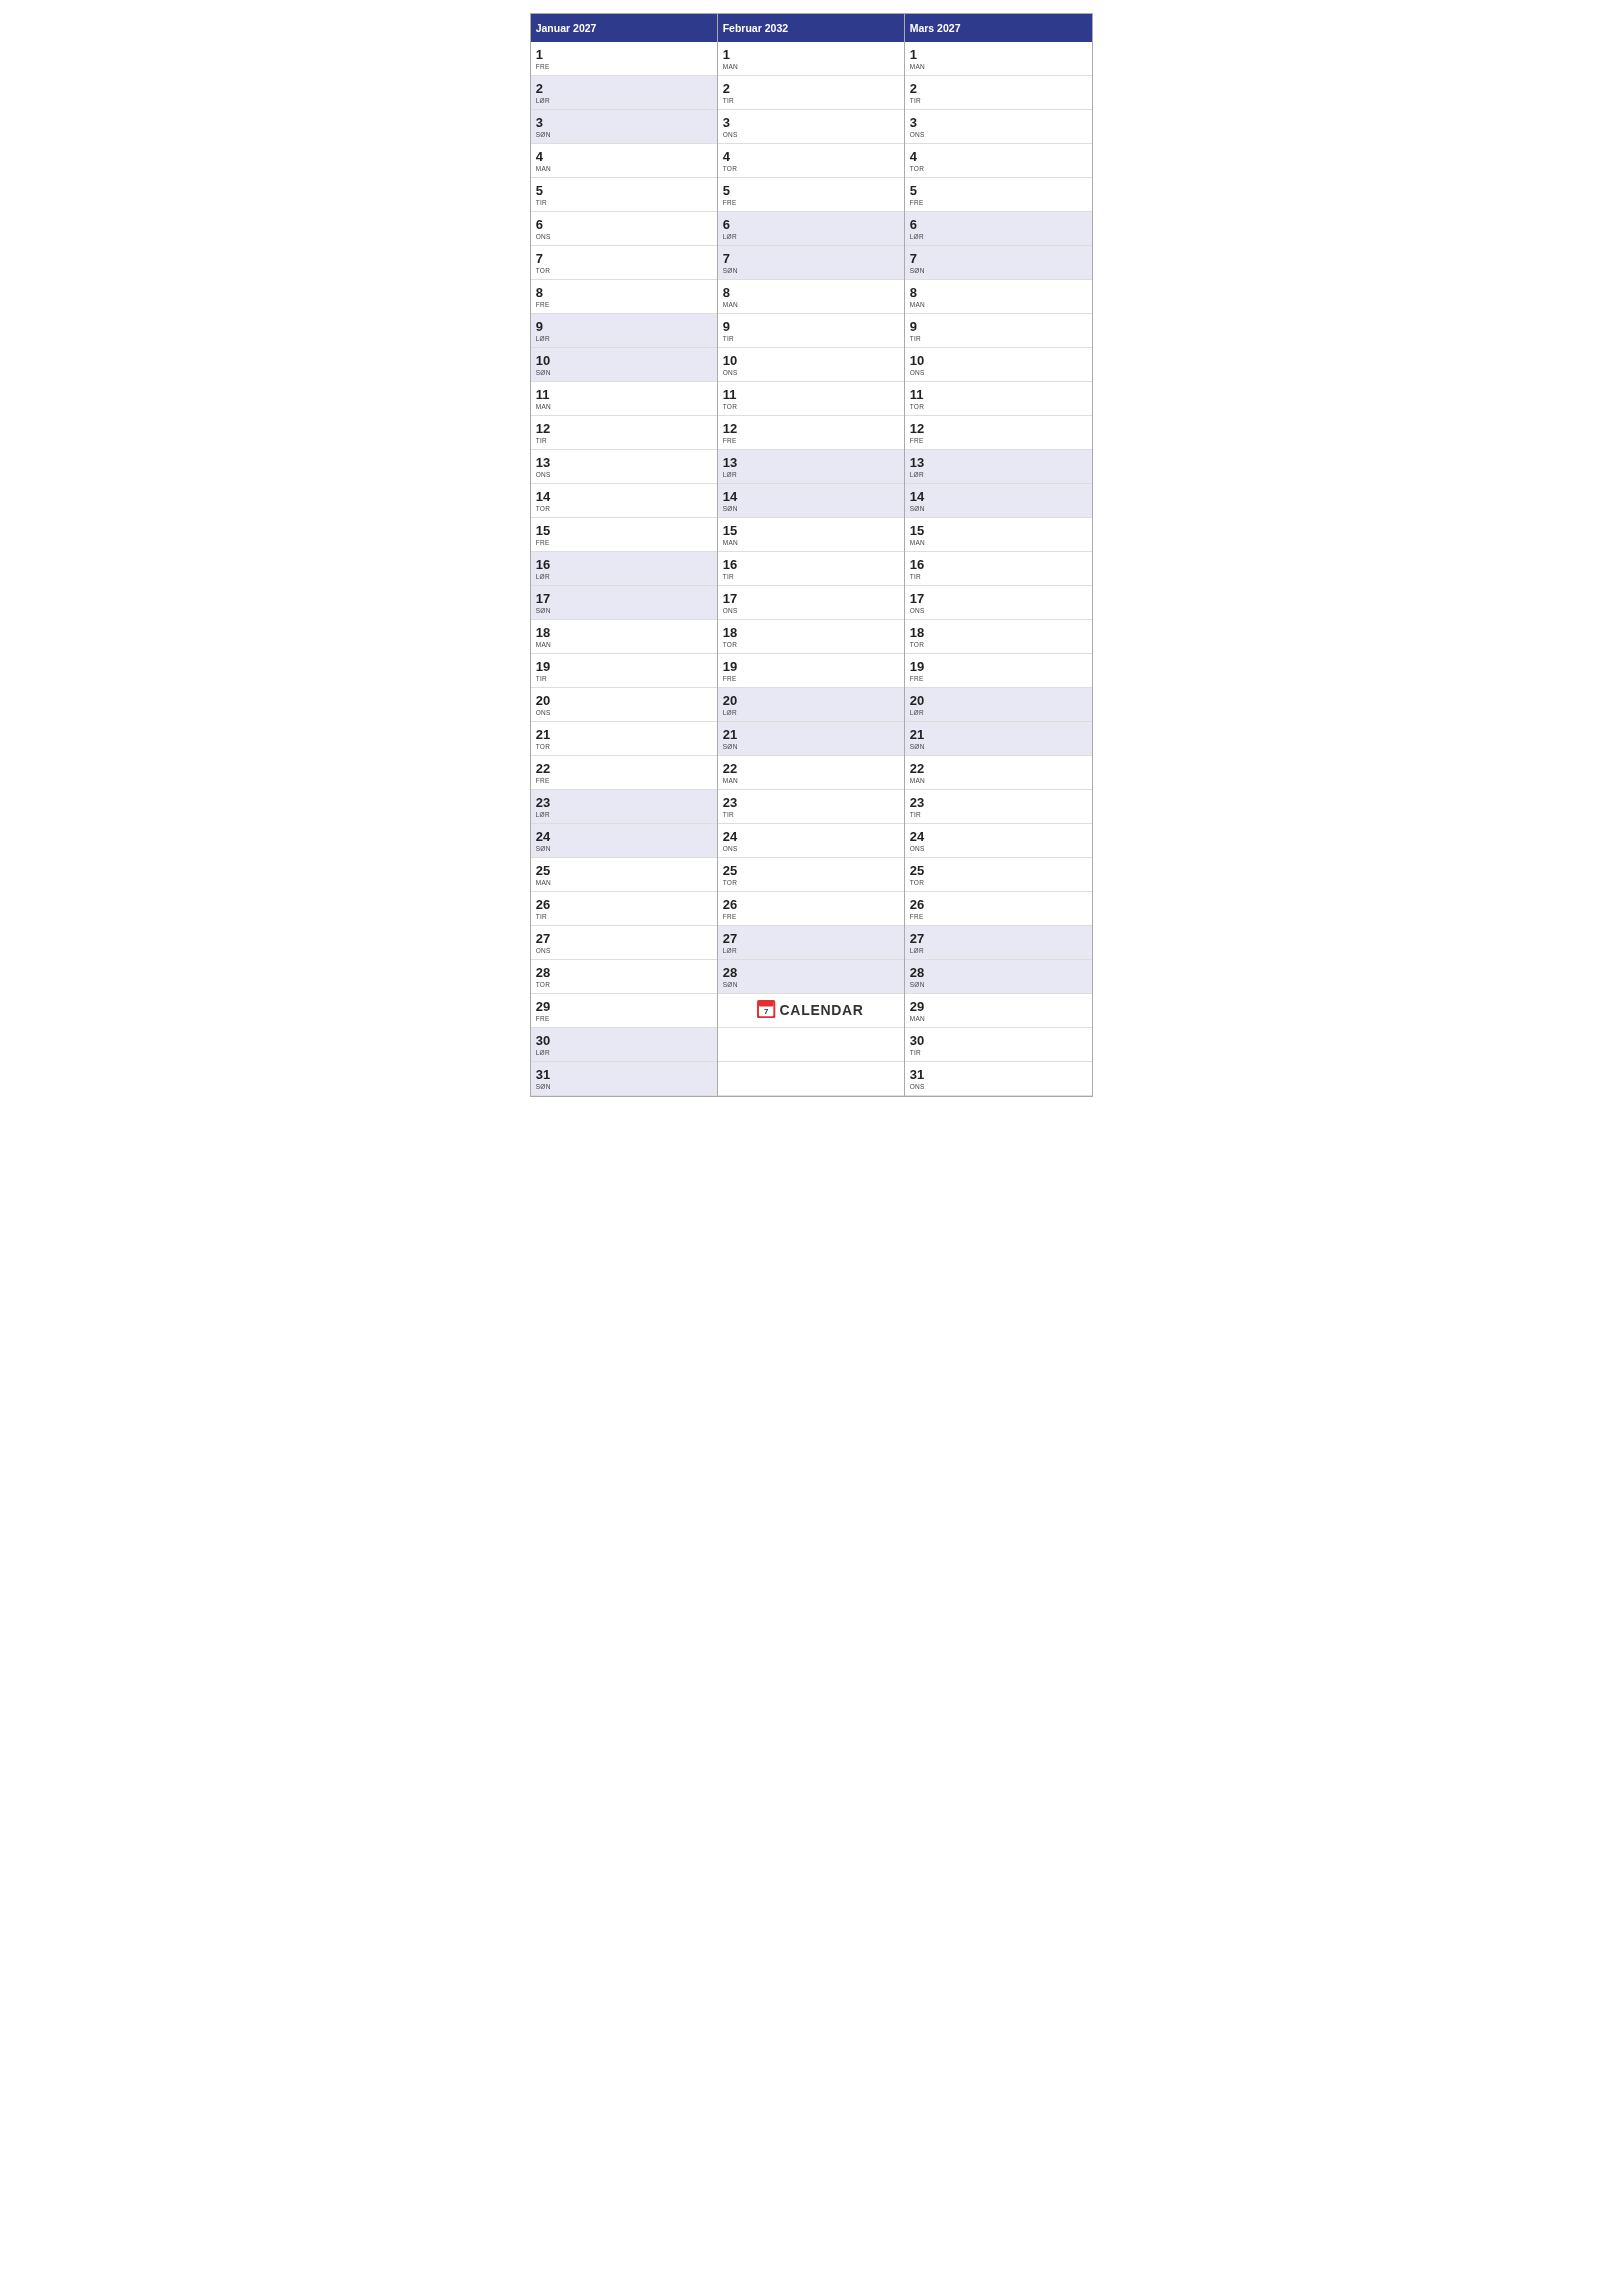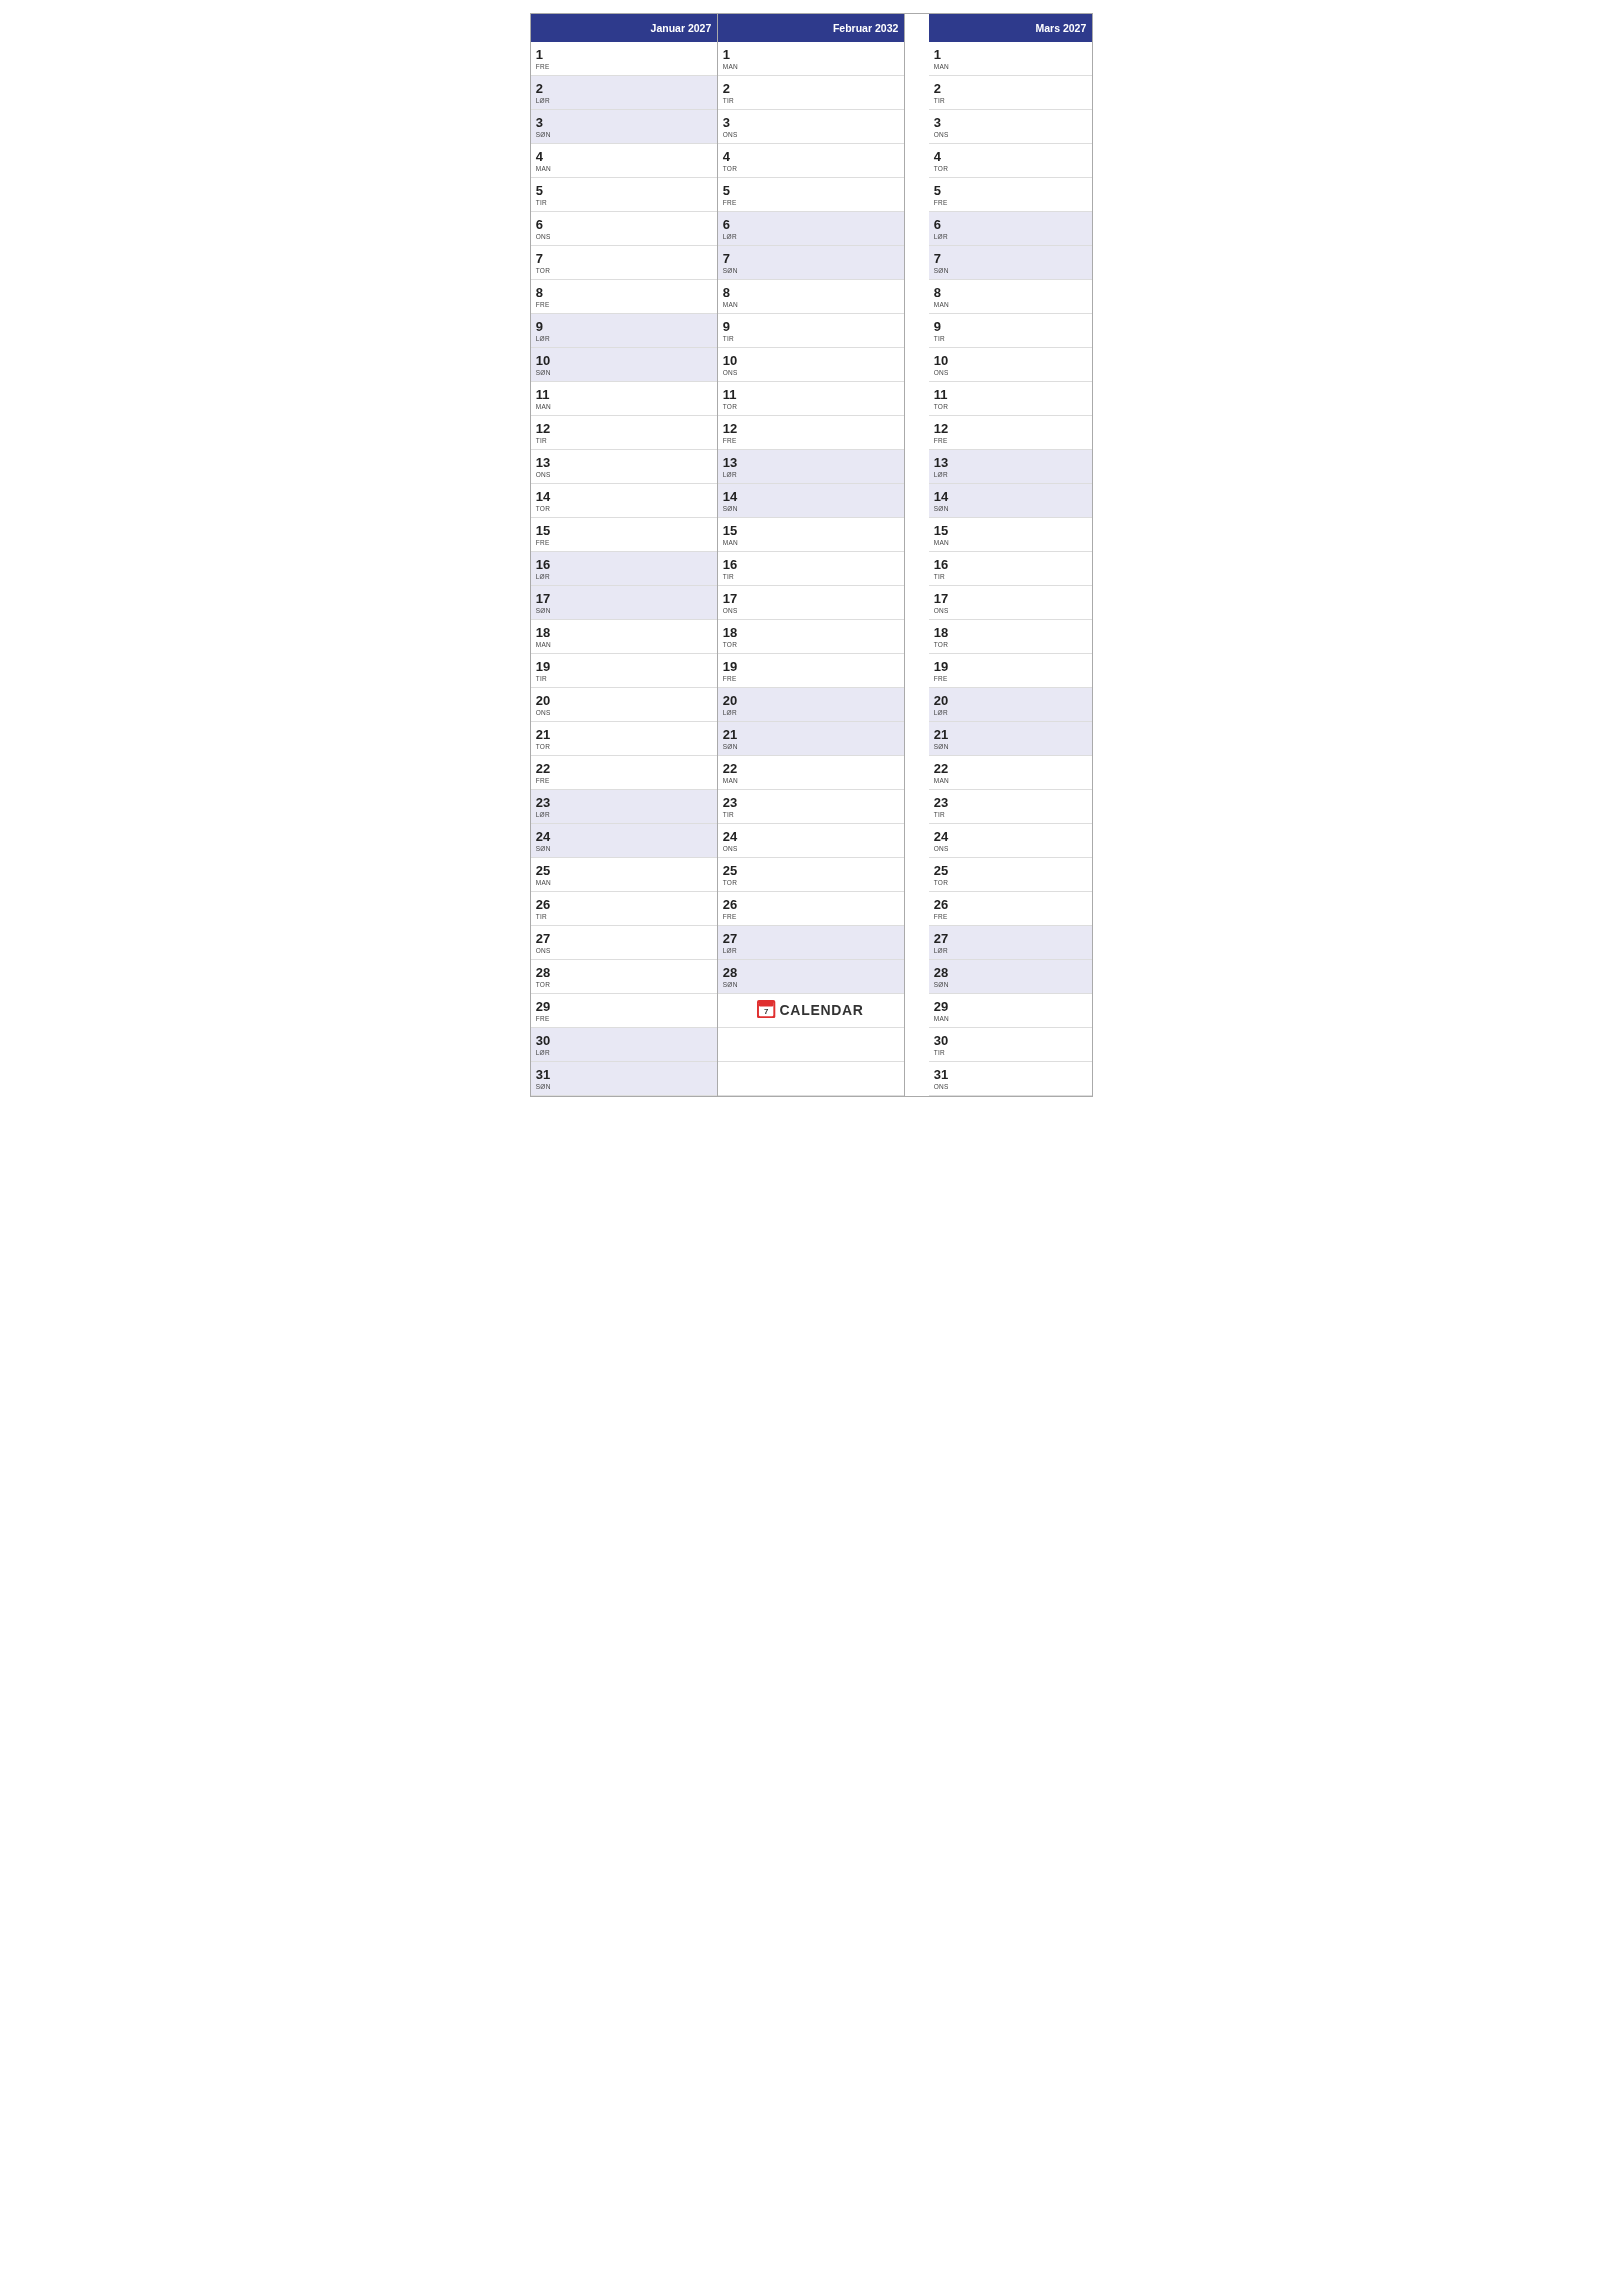--- a/index.html
+++ b/index.html
@@ -13,26 +13,25 @@
     .calendar-grid {
       display: grid;
       grid-template-columns: 1fr 1fr 1fr;
       border: 0.7px solid #aaa;
     }
     .month-column {
       border-right: 0.7px solid #aaa;
     }
     .month-column:last-child {
       border-right: none;
-      padding-left: 24px;
     }
     .month-header {
       background: #2e3a8c;
       color: #fff;
-      text-align: right;
+      text-align: left;
       padding: 7.9px 5.2px;
       font-size: 10.5px;
       font-weight: bold;
     }
     .day-row {
       display: flex;
       flex-direction: column;
       padding: 2.6px 5.2px 2.6px 5.2px;
       border-bottom: 0.7px solid #ddd;
       min-height: 34px;

